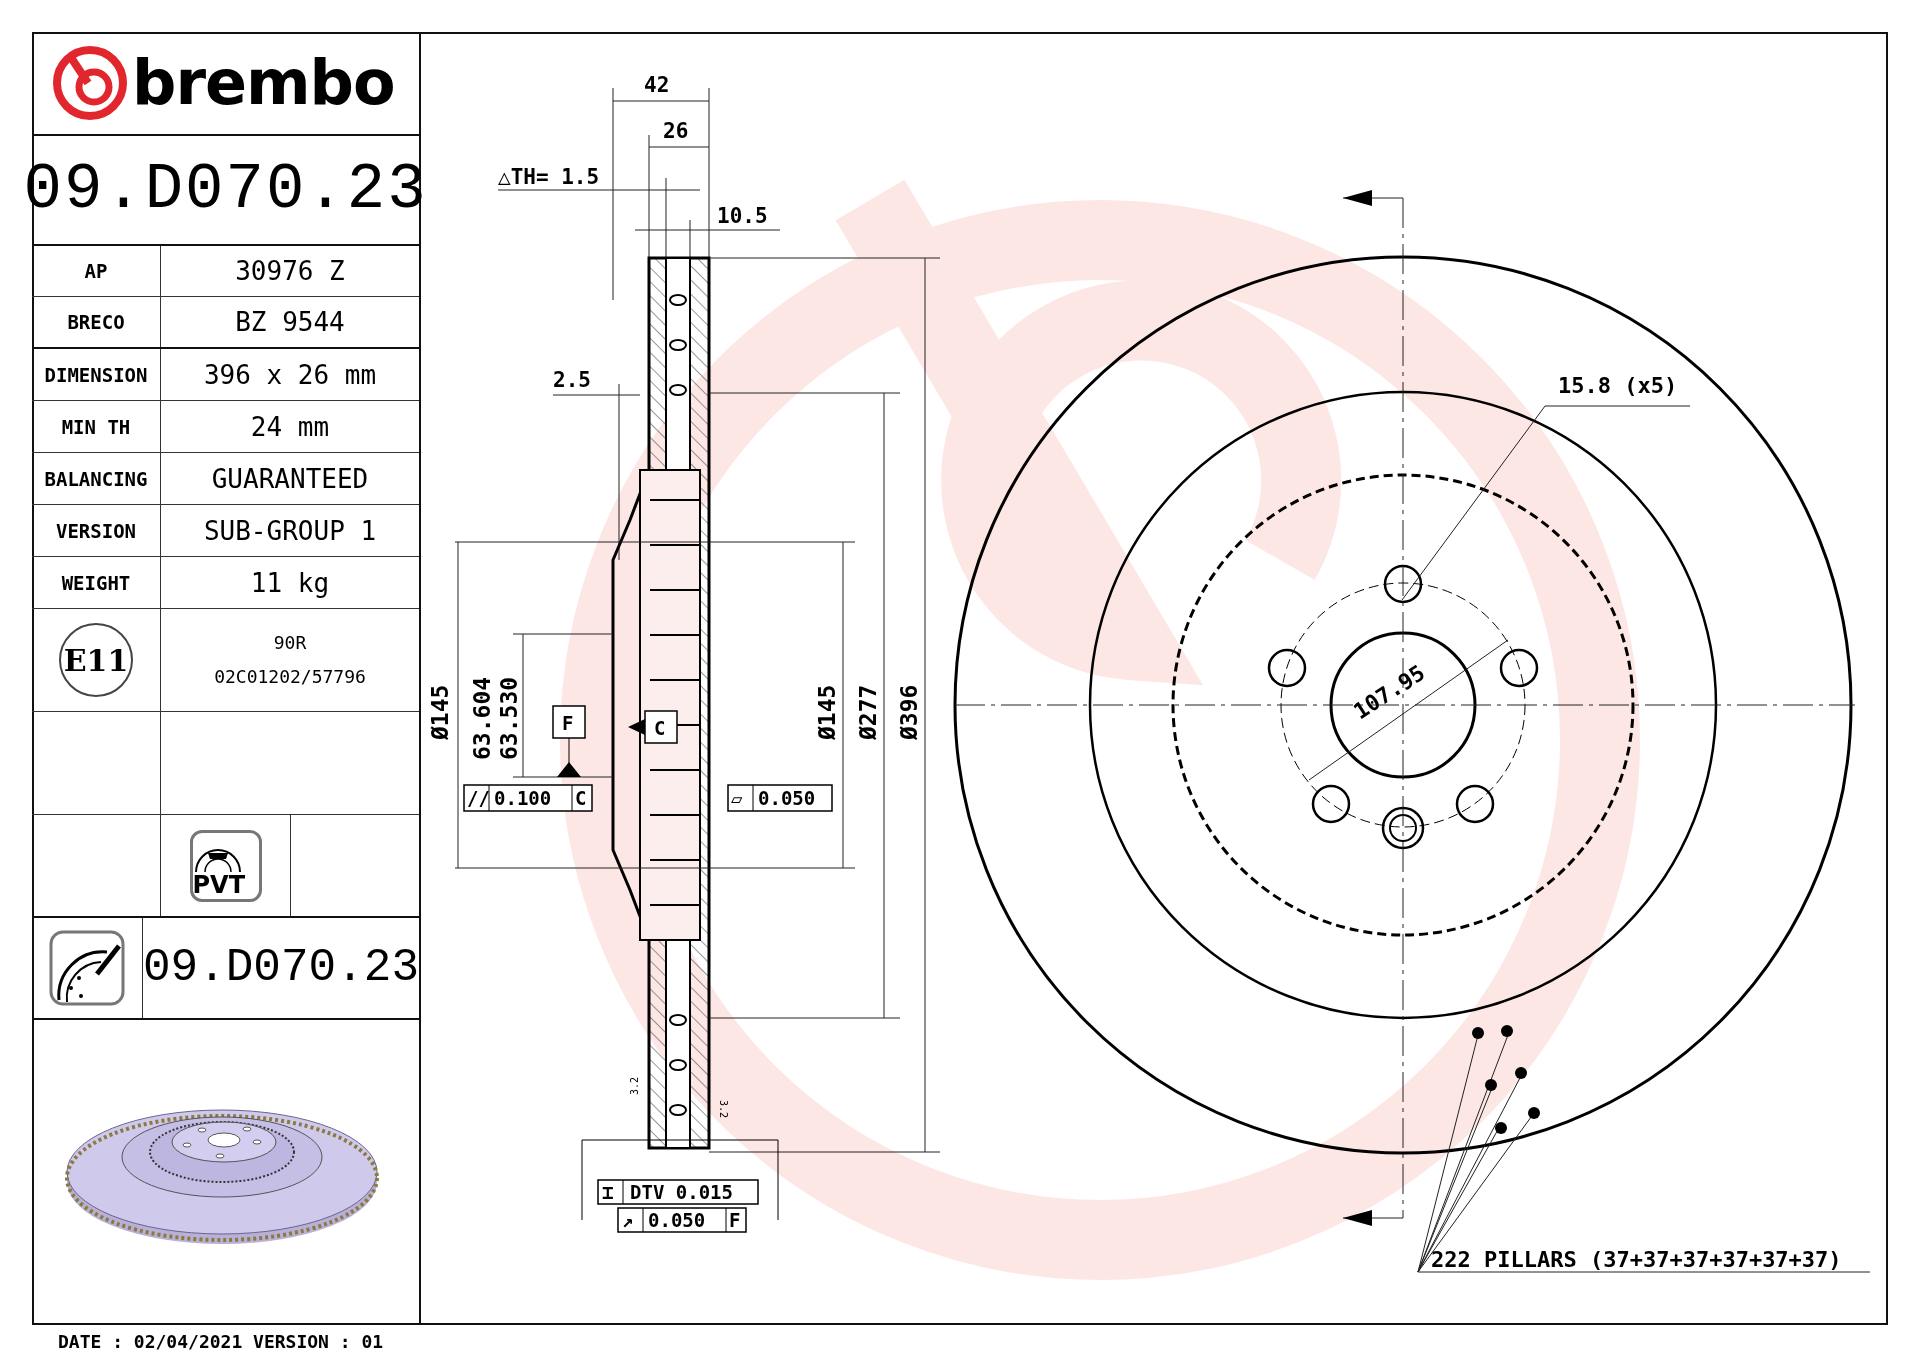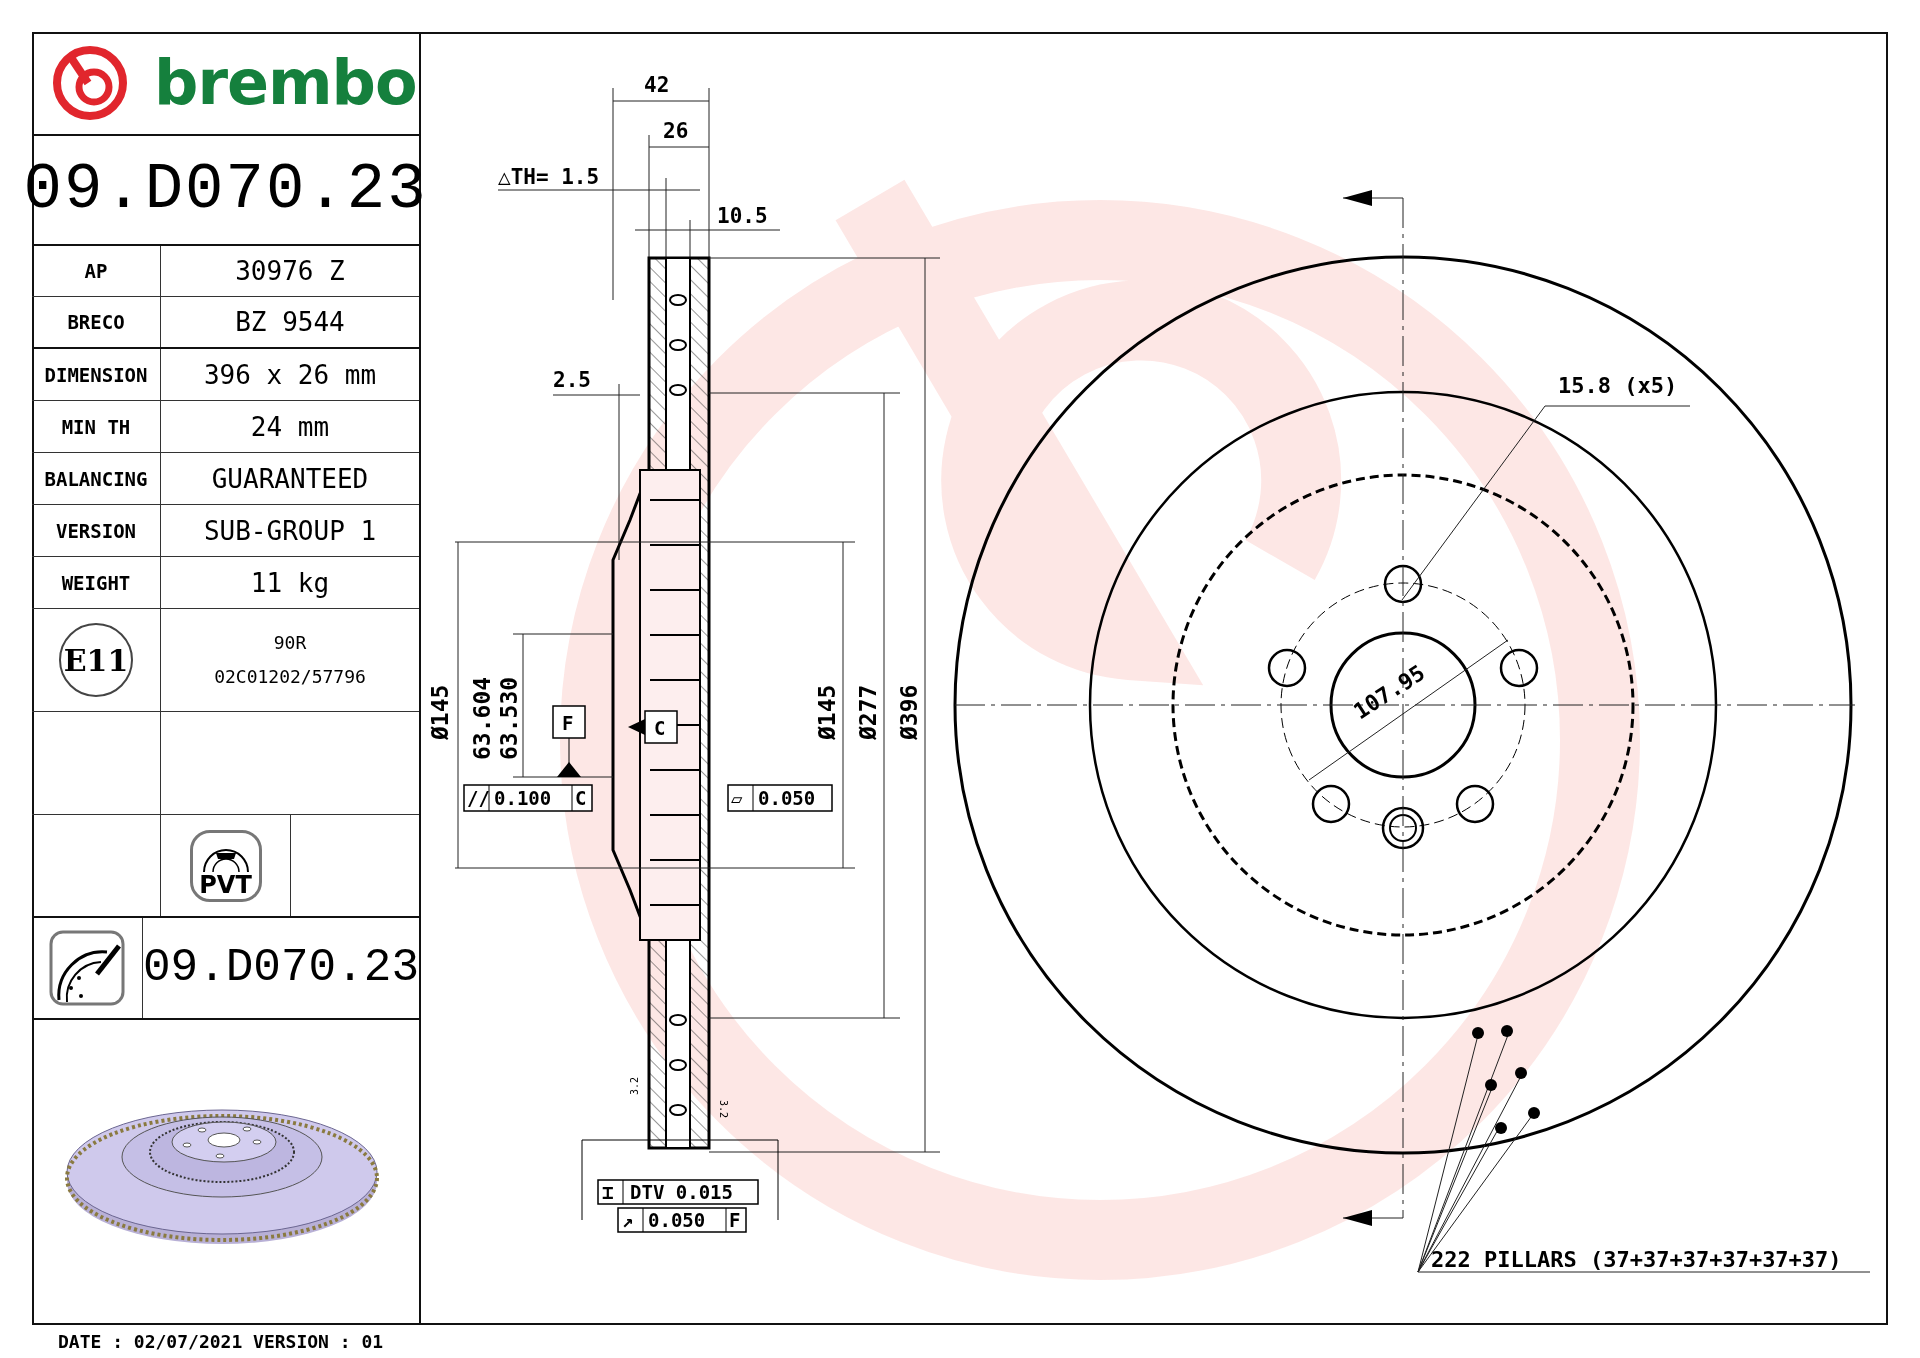--- a/index.html
+++ b/index.html
@@ -1,29 +1,29 @@
 <!DOCTYPE html>
 <html><head>
 <meta charset="utf-8">
 <style>
   html,body{margin:0;padding:0;background:#fff;}
   body{width:1920px;height:1358px;position:relative;overflow:hidden;font-family:"Liberation Sans","DejaVu Sans",sans-serif;color:#000;}
   .frame{position:absolute;left:32px;top:32px;width:1856px;height:1293px;border:2px solid #111;box-sizing:border-box;}
   .left{position:absolute;left:32px;top:32px;width:389px;height:1293px;border-right:2px solid #111;box-sizing:border-box;}
   .logo-cell{position:absolute;left:0;top:0;width:387px;height:104px;border-bottom:2px solid #111;display:flex;align-items:center;padding-left:18px;box-sizing:border-box;}
-  .logo-word{color:#15803d;font-family:"DejaVu Sans",sans-serif;font-weight:bold;font-size:62px;letter-spacing:-1px;margin-left:24px;line-height:1;}
+  .logo-word{color:#000000;font-family:"DejaVu Sans",sans-serif;font-weight:bold;font-size:62px;letter-spacing:-1px;margin-left:2px;line-height:1;}
   .pn-cell{position:absolute;left:0;top:104px;width:387px;height:110px;border-bottom:2px solid #111;display:flex;align-items:center;justify-content:center;box-sizing:border-box;}
   .pn{font-family:"Liberation Mono","DejaVu Sans Mono",monospace;font-size:64px;letter-spacing:2px;}
   .spec{position:absolute;left:0;width:387px;display:flex;border-bottom:1px solid #333;box-sizing:border-box;}
   .spec .k{width:129px;border-right:1px solid #333;display:flex;align-items:center;justify-content:center;font-family:"DejaVu Sans Mono",monospace;font-weight:bold;font-size:19px;box-sizing:border-box;text-align:right;}
   .spec .v{flex:1;display:flex;align-items:center;justify-content:center;font-family:"DejaVu Sans Mono",monospace;font-size:26px;}
   .cell{position:absolute;box-sizing:border-box;}
   .e11{width:70px;height:70px;border:2px solid #444;border-radius:50%;display:flex;align-items:center;justify-content:center;font-family:"DejaVu Serif",serif;font-weight:bold;font-size:30px;}
   .ece{font-family:"DejaVu Sans Mono",monospace;font-size:18px;text-align:center;line-height:34px;}
-  .pvt-box{width:72px;height:72px;border:3px solid #777;border-radius:20px;display:flex;flex-direction:column;align-items:center;justify-content:flex-end;box-sizing:border-box;padding-bottom:2px;}
+  .pvt-box{width:72px;height:72px;border:3px solid #777;border-radius:12px;display:flex;flex-direction:column;justify-content:flex-end;box-sizing:border-box;padding-bottom:2px;}
   .pvt-txt{font-family:"DejaVu Sans",sans-serif;font-weight:bold;font-size:24px;line-height:24px;}
   .pn2{font-family:"Liberation Mono","DejaVu Sans Mono",monospace;font-size:46px;}
   .footer{position:absolute;left:58px;top:1331px;font-family:"DejaVu Sans Mono",monospace;font-weight:bold;font-size:18px;}
   .drawing{position:absolute;left:0;top:0;width:1920px;height:1358px;}
   .dim{font-family:"DejaVu Sans Mono",monospace;font-weight:bold;font-size:21px;}
 </style>
 </head>
 <body>
 
 <svg class="drawing" viewBox="0 0 1920 1358">
@@ -135,21 +135,21 @@
       <ellipse cx="162" cy="68" rx="16" ry="7" fill="#fff" stroke="#555"></ellipse>
       <ellipse cx="140" cy="58" rx="4" ry="2" fill="#fff" stroke="#555"></ellipse>
       <ellipse cx="185" cy="57" rx="4" ry="2" fill="#fff" stroke="#555"></ellipse>
       <ellipse cx="195" cy="70" rx="4" ry="2" fill="#fff" stroke="#555"></ellipse>
       <ellipse cx="125" cy="73" rx="4" ry="2" fill="#fff" stroke="#555"></ellipse>
       <ellipse cx="158" cy="84" rx="4" ry="2" fill="#fff" stroke="#555"></ellipse>
     </svg>
   </div>
 </div>
 
-<div class="footer">DATE : 02/07/2021 VERSION : 01</div>
+<div class="footer">DATE : 02/04/2021 VERSION : 01</div>
 
 <svg class="drawing" viewBox="0 0 1920 1358" style="pointer-events:none;">
   <defs>
     <pattern id="hatch" width="10" height="10" patternUnits="userSpaceOnUse" patternTransform="rotate(-45)">
       <line x1="0" y1="0" x2="0" y2="10" stroke="#333" stroke-width="1"></line>
     </pattern>
   </defs>
   <g stroke="#222" stroke-width="1" fill="none">
 
     <line x1="613" y1="88" x2="613" y2="300"></line>

